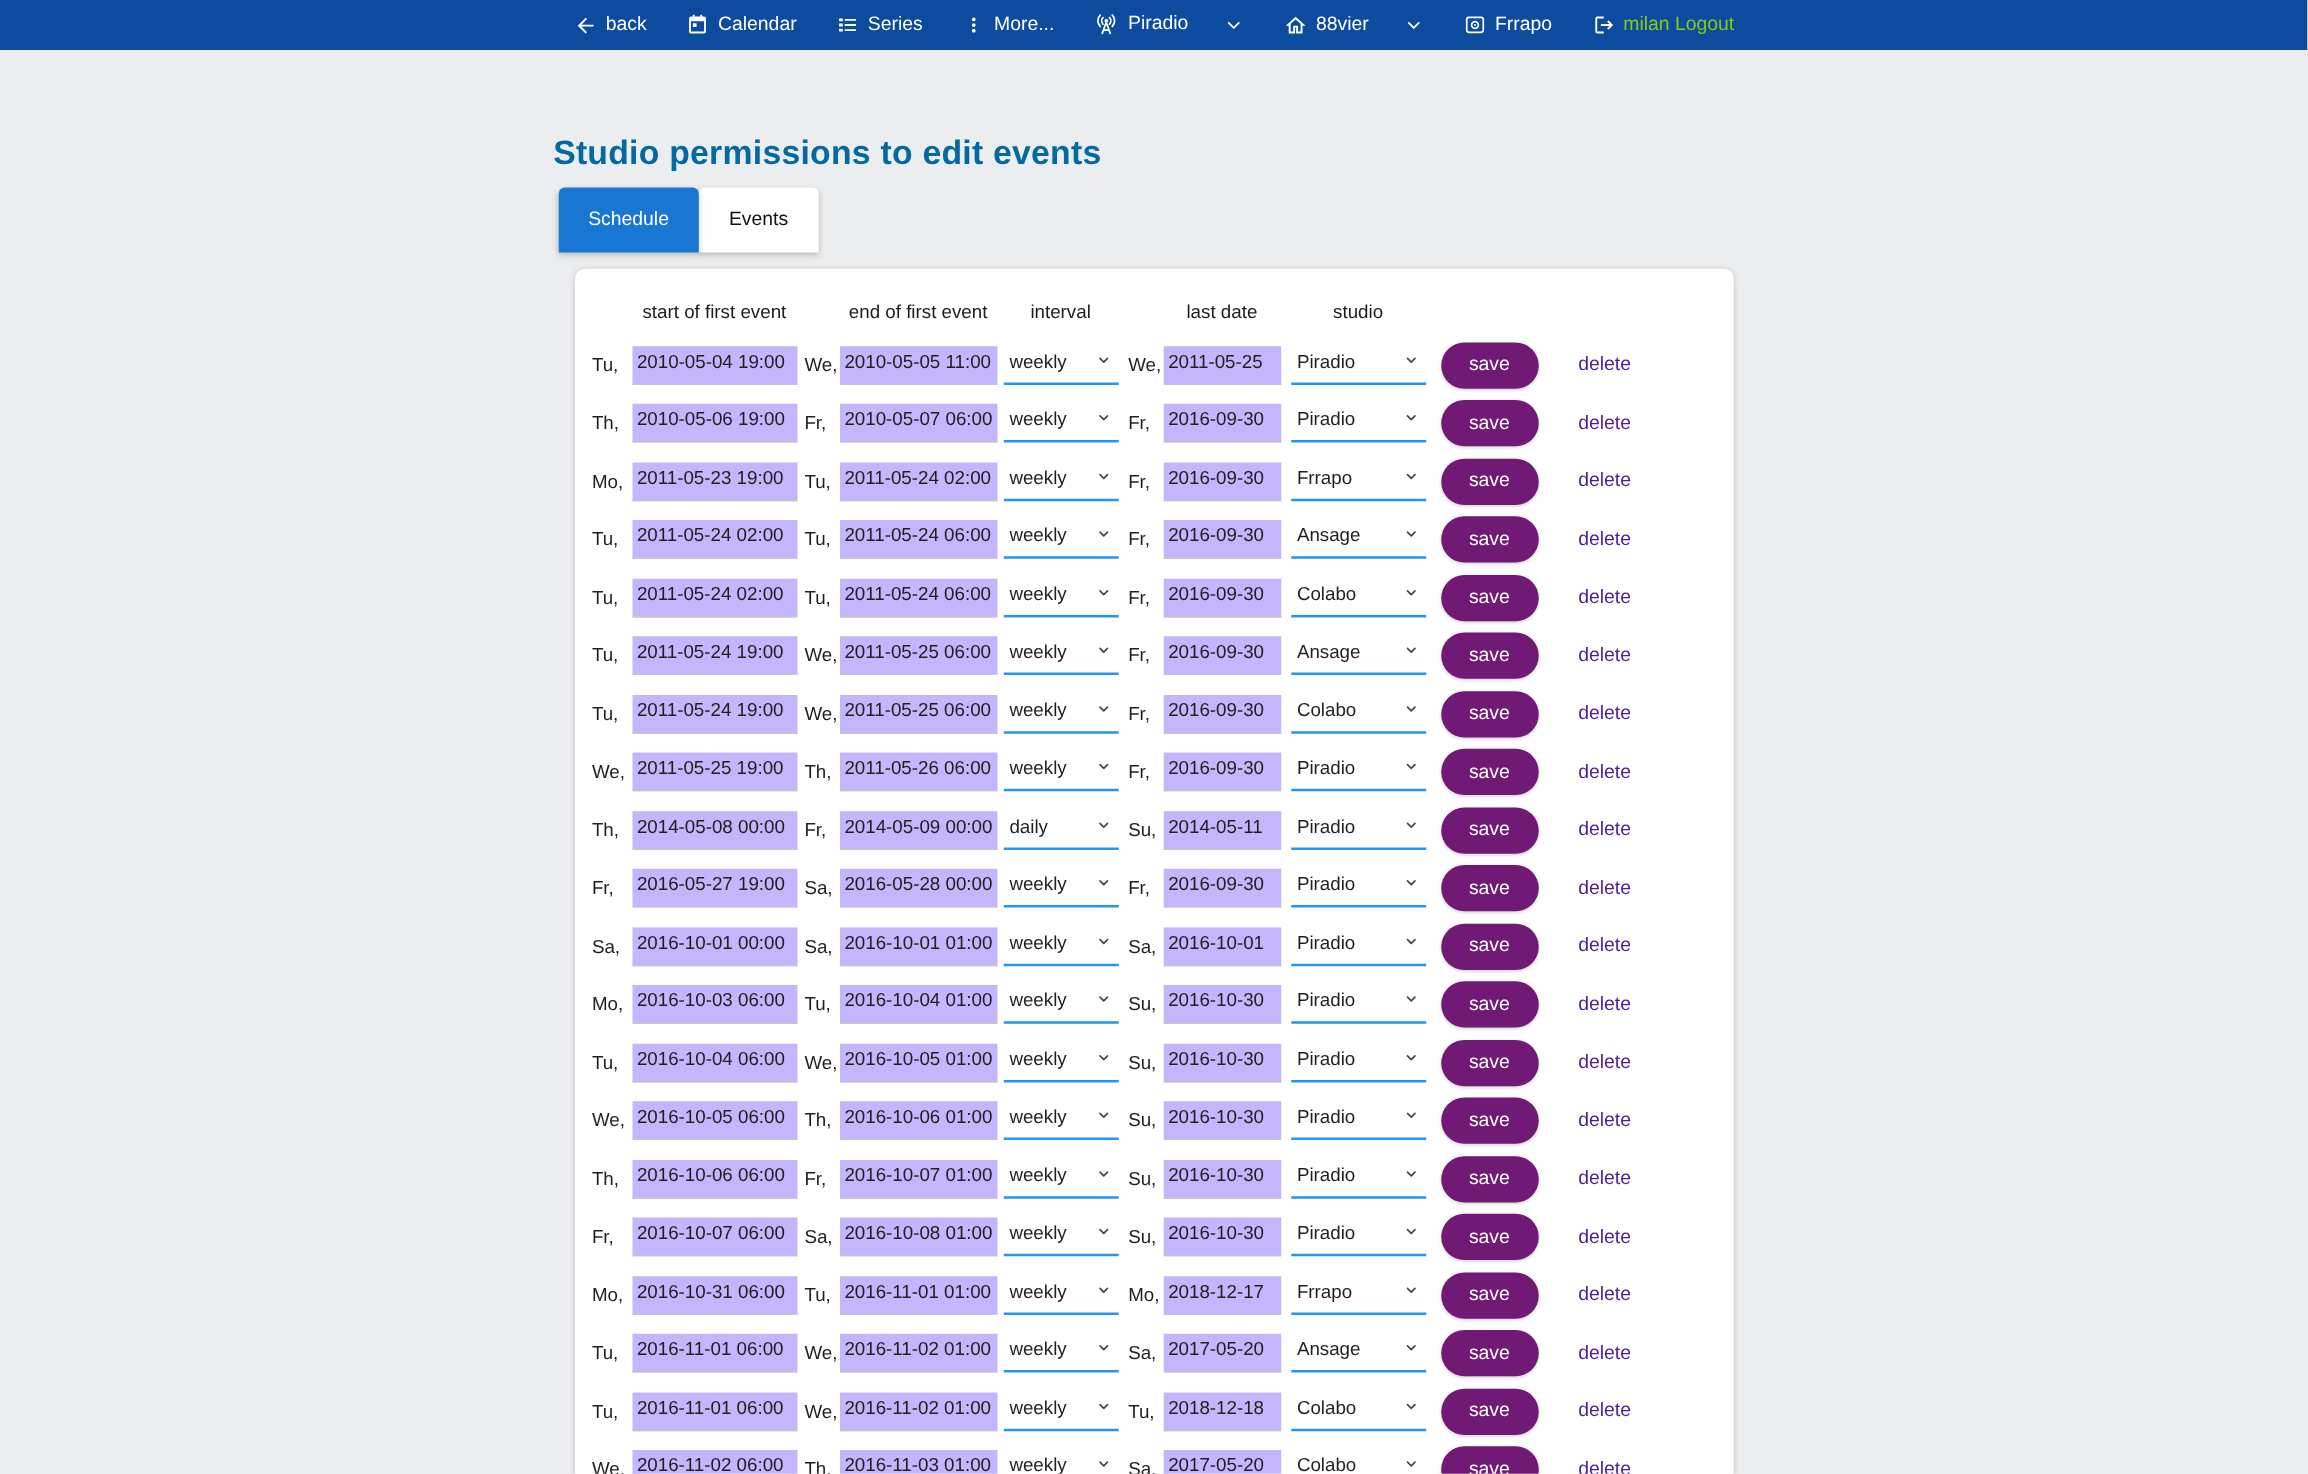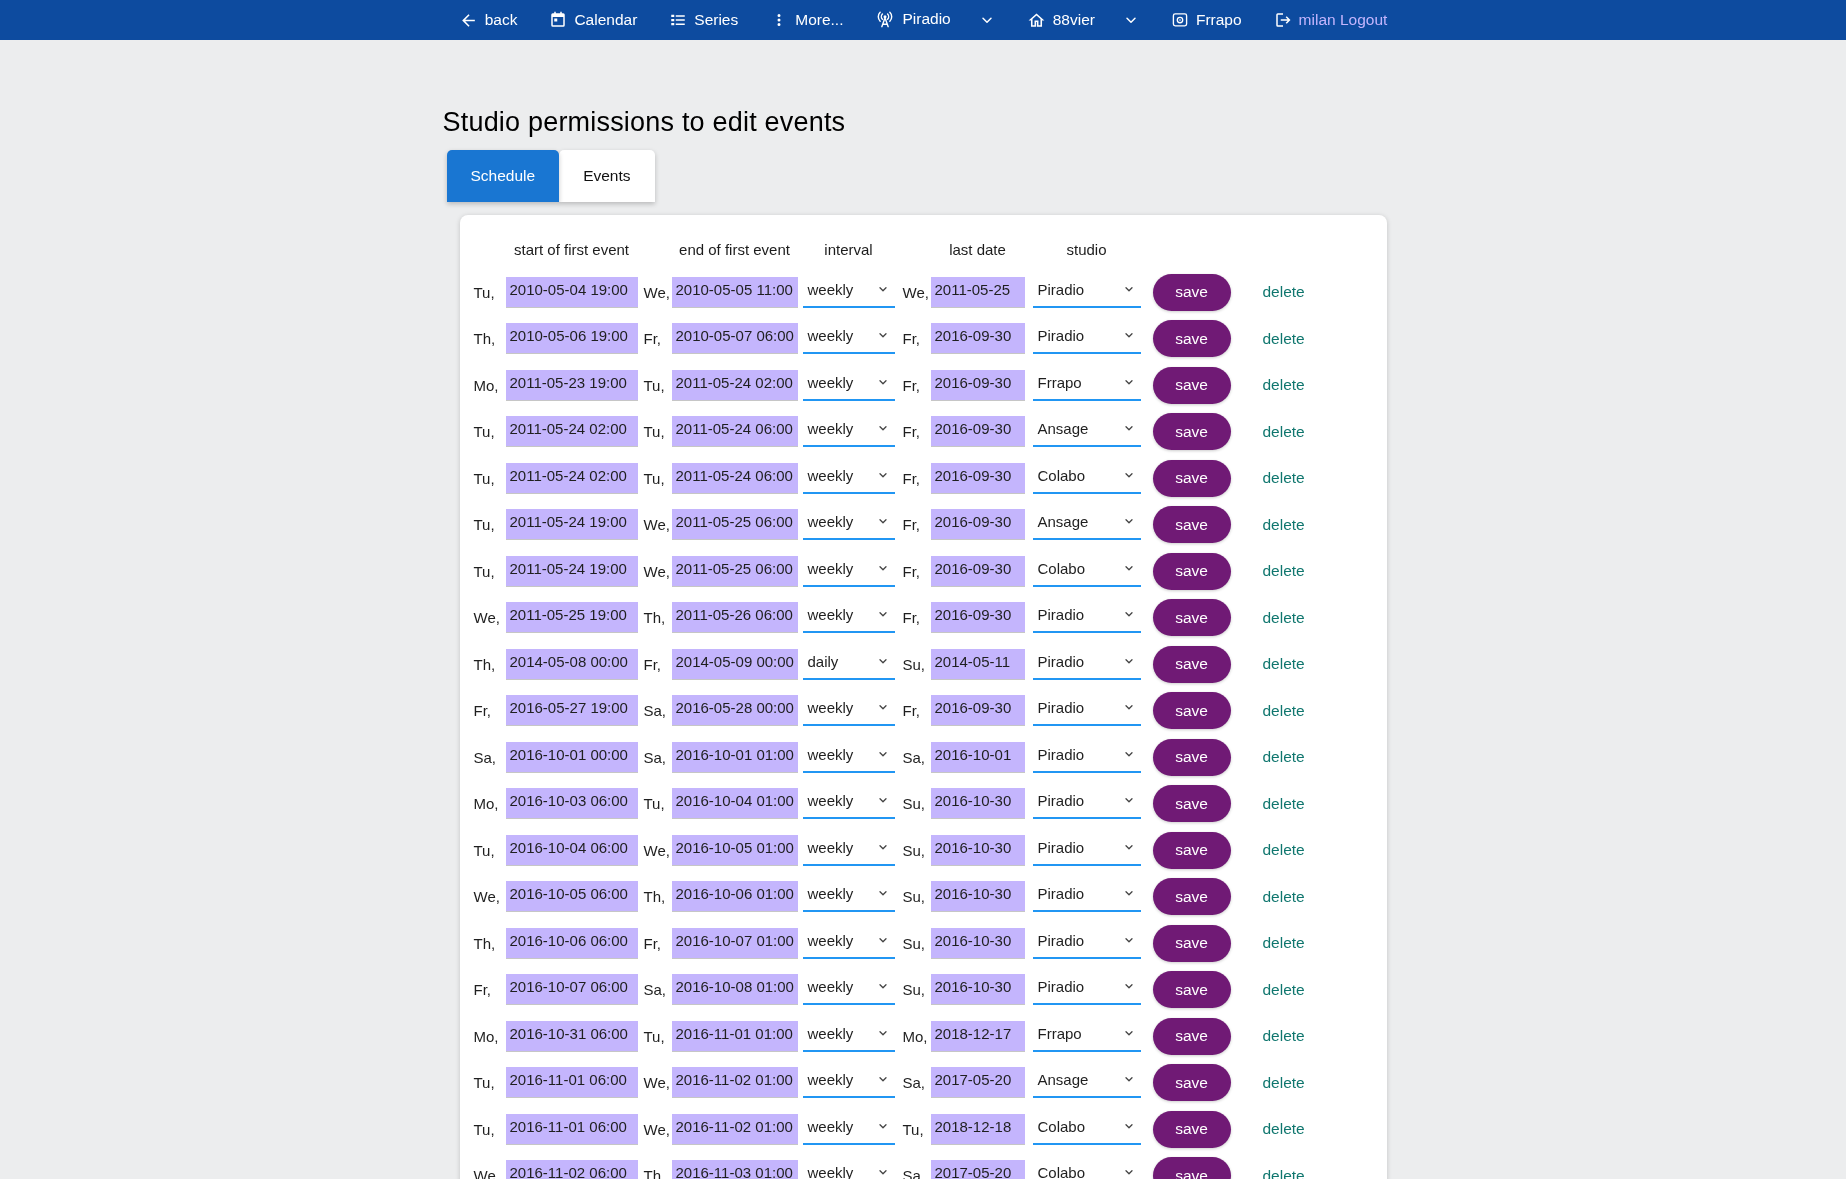--- a/index.html
+++ b/index.html
@@ -5,25 +5,25 @@
   * { box-sizing: border-box; margin: 0; padding: 0; }
   html, body { width: 1846px; height: 1179px; overflow: hidden; }
   body { background: #ecedee; font-family: "Liberation Sans", sans-serif; color: #1f1f1f; }
 
   
   .navbar { height: 40px; background: #0d4b9f; display: flex; align-items: center;
             justify-content: center; gap: 32px; color: #fff; font-size: 15.5px; }
   .nav-item { display: flex; align-items: flex-start; gap: 7px; cursor: pointer; white-space: nowrap; }
   .nav-item svg { display: block; }
   .nav-chev { margin-left: -4px; }
-  .logout-text { color: #c4b5fd; }
+  .logout-text { color: #84cc16; }
 
   
   .page { width: 927px; margin: 0 auto; }
-  .page-title { font-size: 27px; font-weight: 400; color: #000000; letter-spacing: .2px;
+  .page-title { font-size: 27px; font-weight: 700; color: #0369a1; letter-spacing: .2px;
                 margin-top: 67px; margin-left: -17px; }
   .tabs { display: flex; margin-top: 12px; margin-left: -13px; }
   .tab { height: 52px; display: flex; align-items: center; justify-content: center;
          font-size: 15.5px; padding: 2px 24px; background: #fff; color: #111;
          border-radius: 5px 5px 0 0; box-shadow: 0 2px 5px rgba(0,0,0,.22); cursor: pointer; text-align: right; }
   .tab.active { background: #1976d2; color: #fff; z-index: 2; }
 
   
   .card { background: #fff; border-radius: 8px; box-shadow: 0 1px 5px rgba(0,0,0,.18);
           margin-top: 13px; padding: 14px 14px 20px 14px; position: relative; z-index: 1; }
@@ -42,21 +42,21 @@
            padding: 4px 2px 9px 4px; white-space: nowrap; cursor: text; }
   .f1 { width: 132px; } .f2 { width: 126px; } .f4 { width: 94px; }
   .select { display: inline-flex; align-items: center; justify-content: space-between;
             border-bottom: 2px solid #2196f3; padding: 4px 6px 8px 5px; cursor: pointer;
             white-space: nowrap; }
   .s1 { width: 92px; } .s2 { width: 108px; }
   .select svg { flex: none; margin-left: 4px; }
   .save-btn { margin-left: 12px; width: 78px; height: 37px; border: none; border-radius: 19px;
               background: #701a75; color: #fff; font-size: 15.5px; font-family: inherit;
               cursor: pointer; box-shadow: 0 1px 3px rgba(0,0,0,.2); }
-  .delete-link { margin-left: 32px; color: #0f766e; font-size: 15.5px; text-decoration: none;
+  .delete-link { margin-left: 32px; color: #4c1d95; font-size: 15.5px; text-decoration: none;
                  cursor: pointer; }
 </style>
 </head>
 <body>
 
 <div class="navbar">
   <div class="nav-item">
     <span>
         <svg width="19" height="19" viewBox="0 0 24 24">
           <path fill="#fff" d="M20 11H7.83l5.59-5.59L12 4l-8 8 8 8 1.41-1.41L7.83 13H20v-2z"></path>

